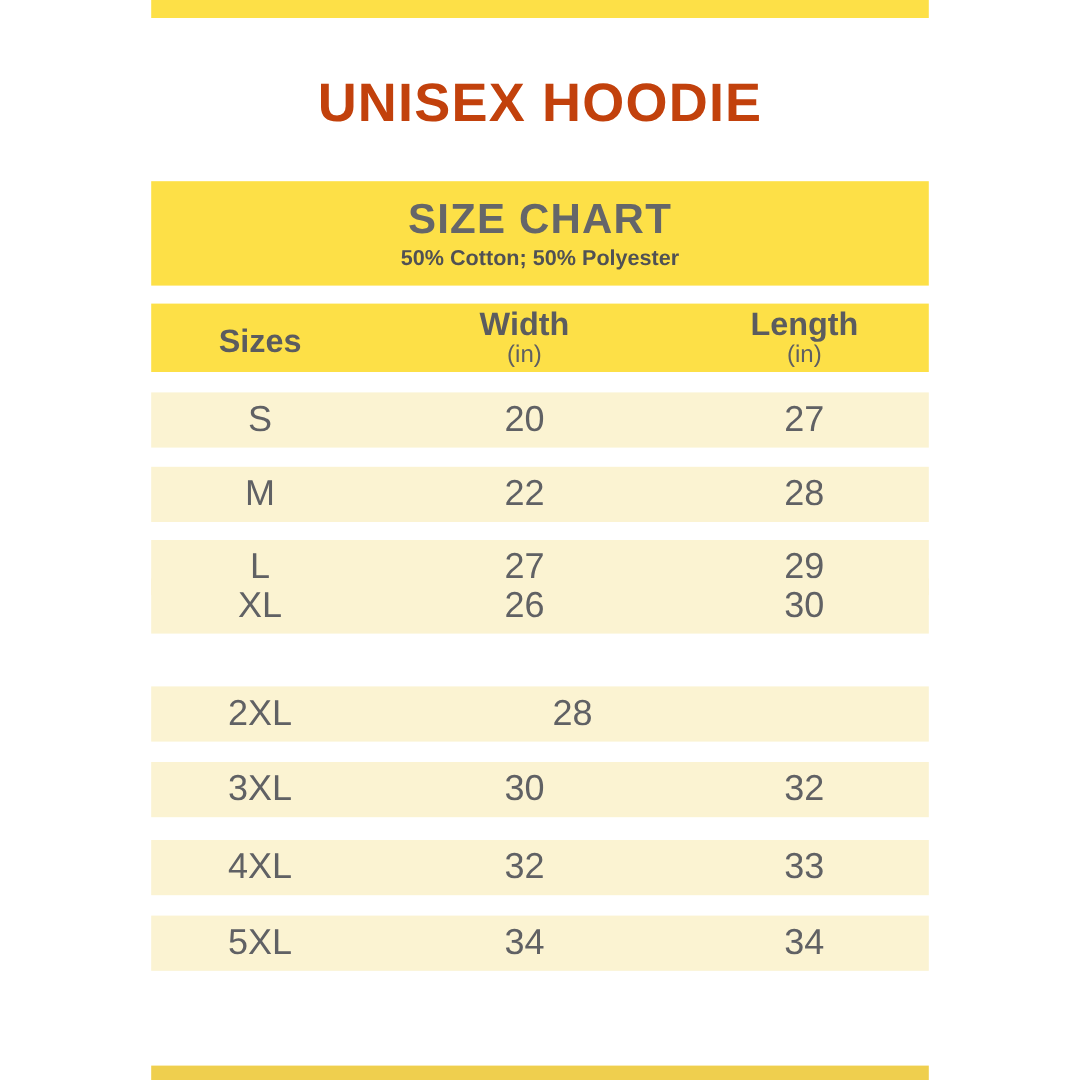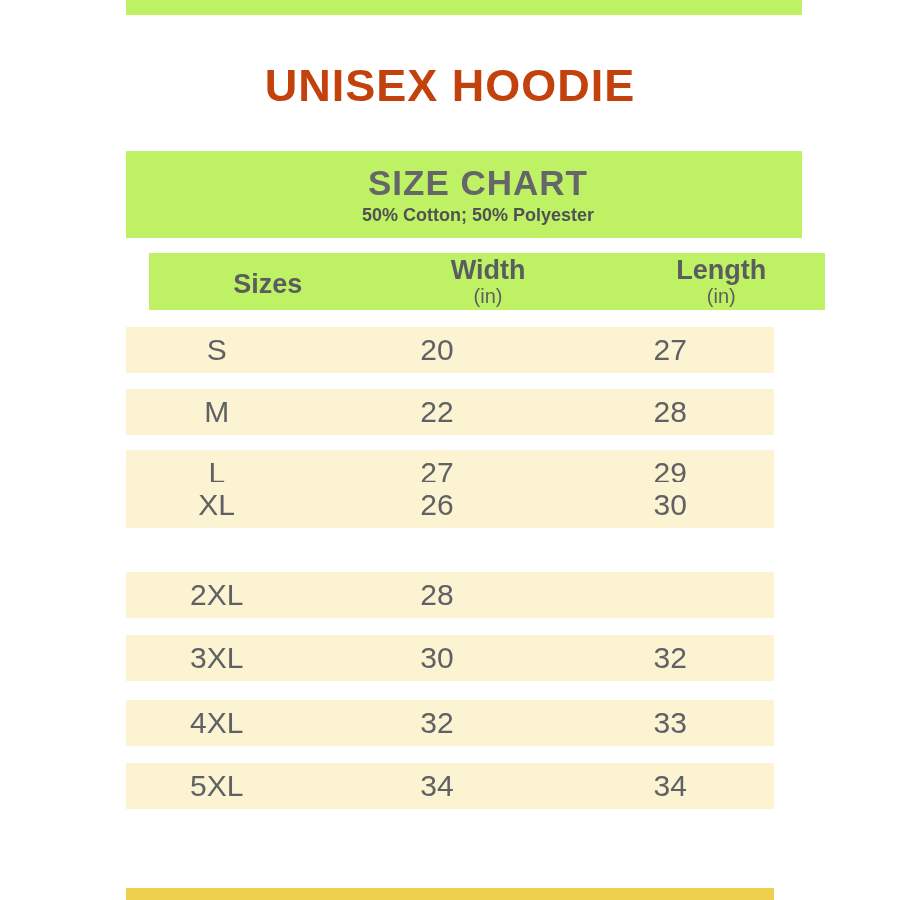--- a/index.html
+++ b/index.html
@@ -13,21 +13,21 @@
     height: 900px;
     background: #ffffff;
     font-family: "Liberation Sans", sans-serif;
     overflow: hidden;
   }
   .band {
     position: absolute;
     left: 126px;
     width: 648px;
   }
-  .yellow { background: #bef264; padding-left: 28px; }
+  .yellow { background: #fde047; }
 
   .top-bar {
     top: 0;
     height: 15px;
   }
   .bottom-bar {
     top: 888px;
     height: 12px;
     background: #EFCF4E;
   }
@@ -71,21 +71,20 @@
     display: flex;
     align-items: stretch;
   }
   .col-size   { width: 28%; }
   .col-width  { width: 40%; }
   .col-length { width: 32%; }
 
   .header-row {
     top: 253px;
     height: 57px;
-    margin-left: 23px;
   }
   .hcell {
     display: flex;
     flex-direction: column;
     align-items: center;
     justify-content: center;
     color: #5B5C5F;
   }
   .hcell .hlabel {
     font-size: 27px;
@@ -108,21 +107,21 @@
     display: flex;
     align-items: center;
     justify-content: center;
     font-size: 30px;
     color: #606164;
   }
   .r0 { top: 327px; }
   .r1 { top: 389px; }
   .r2 { top: 450px; }
   .r3 { top: 482px; text-align: right; }
-  .r4 { top: 572px; }
+  .r4 { top: 572px; gap: 40px; }
   .r5 { top: 635px; }
   .r6 { top: 700px; }
   .r7 { top: 763px; }
 </style>
 </head>
 <body>
 
 <div class="canvas">
 
   <div class="band yellow top-bar"></div>

